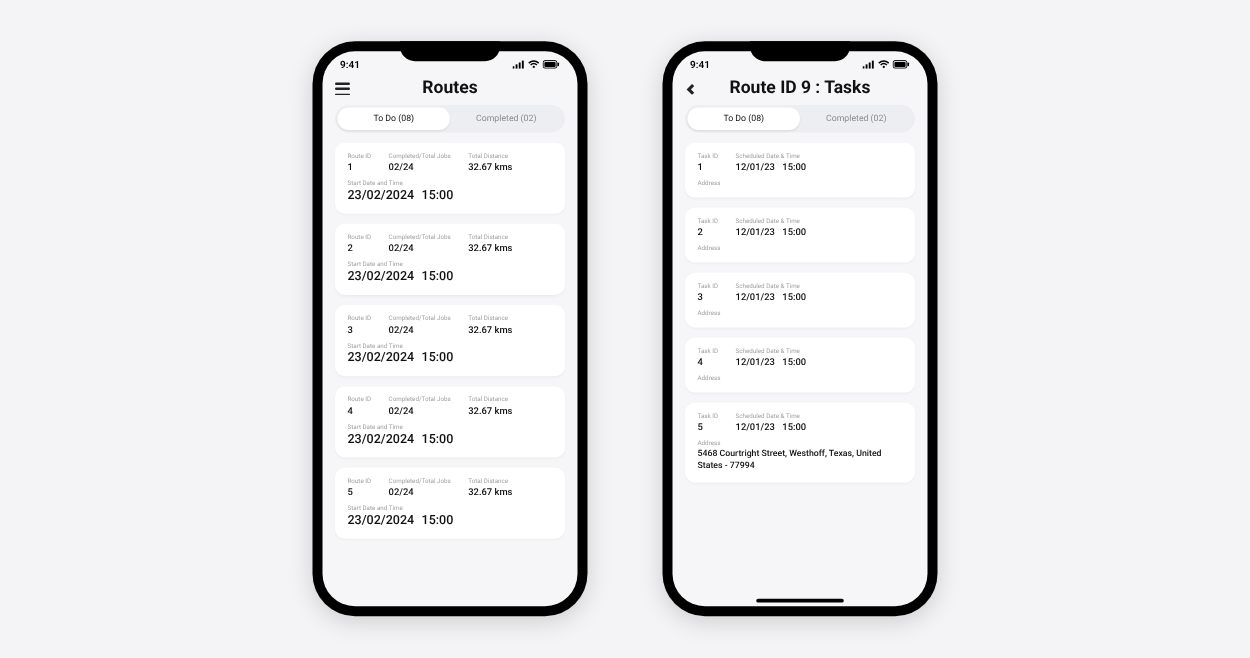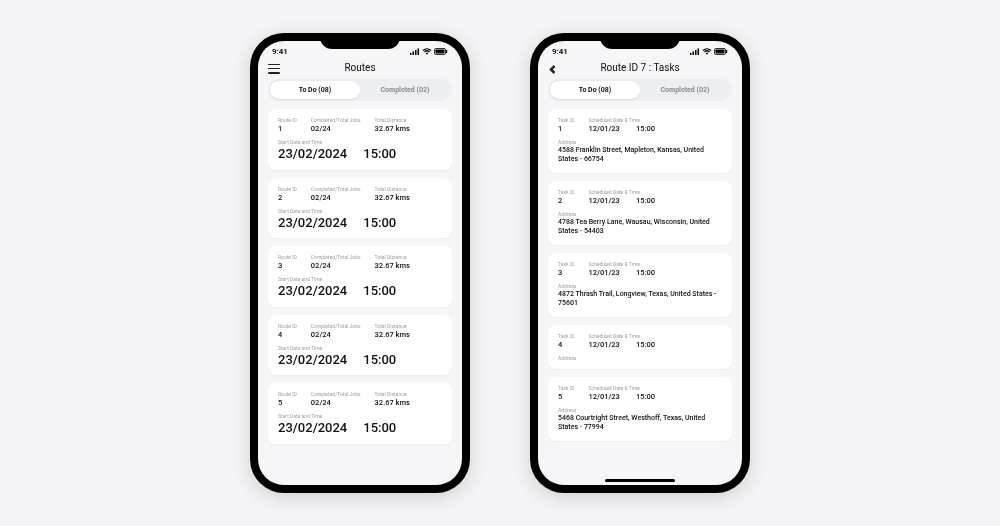--- a/index.html
+++ b/index.html
@@ -57,21 +57,21 @@
   }
   .status-icons { display: flex; align-items: center; gap: 2px; }
   .header {
     display: flex;
     align-items: center;
     justify-content: center;
     position: relative;
     padding: 4px 10px 6px;
     flex-shrink: 0;
   }
-  .header-title { font-size: 10px; font-weight: 400; color: #111; }
+  .header-title { font-size: 14px; font-weight: 700; color: #111; }
   .header-left {
     position: absolute;
     left: 10px;
     top: 50%;
     transform: translateY(-50%);
     display: flex;
     align-items: center;
   }
   .hamburger { width: 12px; height: 10px; display: flex; flex-direction: column; justify-content: space-between; }
   .hamburger span { display: block; height: 1.5px; background: #222; border-radius: 1px; }
@@ -81,40 +81,40 @@
     margin: 0 10px 8px;
     background: #edeef2;
     border-radius: 18px;
     padding: 2px;
     flex-shrink: 0;
   }
   .tab {
     flex: 1;
     text-align: center;
     font-size: 7px;
-    font-weight: 700;
+    font-weight: 400;
     padding: 5px 0;
     border-radius: 16px;
     color: #8a8a92;
   }
   .tab.active { background: #fff; color: #111; box-shadow: 0 1px 2px rgba(0,0,0,0.08); }
   .list { flex: 1; overflow: hidden; padding: 0 10px; }
   .card {
     background: #fff;
     border-radius: 8px;
     padding: 8px 10px;
     margin-bottom: 8px;
     box-shadow: 0 1px 2px rgba(0,0,0,0.04);
   }
   .row { display: flex; gap: 14px; margin-bottom: 6px; }
   .col { display: flex; flex-direction: column; gap: 1px; }
   .label { font-size: 5px; color: #a0a0a8; line-height: 1.2; }
   .value { font-size: 7.5px; color: #111; font-weight: 500; line-height: 1.2; }
-  .row2 .value { font-size: 13px; }
-  .dt { display: flex; gap: 16px; }
+  .row2 .value { font-size: 10px; }
+  .dt { display: flex; gap: 6px; }
   .addr { font-size: 7px; color: #111; font-weight: 500; line-height: 1.35; }
   .home-ind {
     position: absolute;
     bottom: 3px;
     left: 50%;
     transform: translateX(-50%);
     width: 70px;
     height: 3px;
     background: #000;
     border-radius: 3px;
@@ -324,21 +324,21 @@
             </svg>
           </span>
       </span>
     </div>
     <div class="header">
       <div class="header-left">
         <span class="chevron-back"><svg viewBox="0 0 10 10">
               <path d="M6.5 1.5 L3 5 L6.5 8.5"></path>
             </svg></span>
       </div>
-      <span class="header-title">Route ID 7 : Tasks</span>
+      <span class="header-title">Route ID 9 : Tasks</span>
     </div>
     <div class="tabs">
       <div class="tab active">To Do (08)</div>
       <div class="tab">Completed (02)</div>
     </div>
     <div class="list">
 
       <div class="card">
         <div class="row">
           <div class="col">
@@ -348,61 +348,58 @@
           <div class="col">
               <span class="label">Scheduled Date &amp; Time</span>
               <span class="dt">
                 <span class="value">12/01/23</span>
                 <span class="value">15:00</span>
               </span>
             </div>
         </div>
         <div class="col">
             <span class="label">Address</span>
-            <span class="addr">4588 Franklin Street, Mapleton, Kansas, United States - 66754</span>
           </div>
       </div>
 
       <div class="card">
         <div class="row">
           <div class="col">
               <span class="label">Task ID</span>
               <span class="value">2</span>
             </div>
           <div class="col">
               <span class="label">Scheduled Date &amp; Time</span>
               <span class="dt">
                 <span class="value">12/01/23</span>
                 <span class="value">15:00</span>
               </span>
             </div>
         </div>
         <div class="col">
             <span class="label">Address</span>
-            <span class="addr">4788 Tea Berry Lane, Wausau, Wisconsin, United States - 54403</span>
           </div>
       </div>
 
       <div class="card">
         <div class="row">
           <div class="col">
               <span class="label">Task ID</span>
               <span class="value">3</span>
             </div>
           <div class="col">
               <span class="label">Scheduled Date &amp; Time</span>
               <span class="dt">
                 <span class="value">12/01/23</span>
                 <span class="value">15:00</span>
               </span>
             </div>
         </div>
         <div class="col">
             <span class="label">Address</span>
-            <span class="addr">4872 Thrash Trail, Longview, Texas,  United States - 75601</span>
           </div>
       </div>
 
       <div class="card">
         <div class="row">
           <div class="col">
               <span class="label">Task ID</span>
               <span class="value">4</span>
             </div>
           <div class="col">

